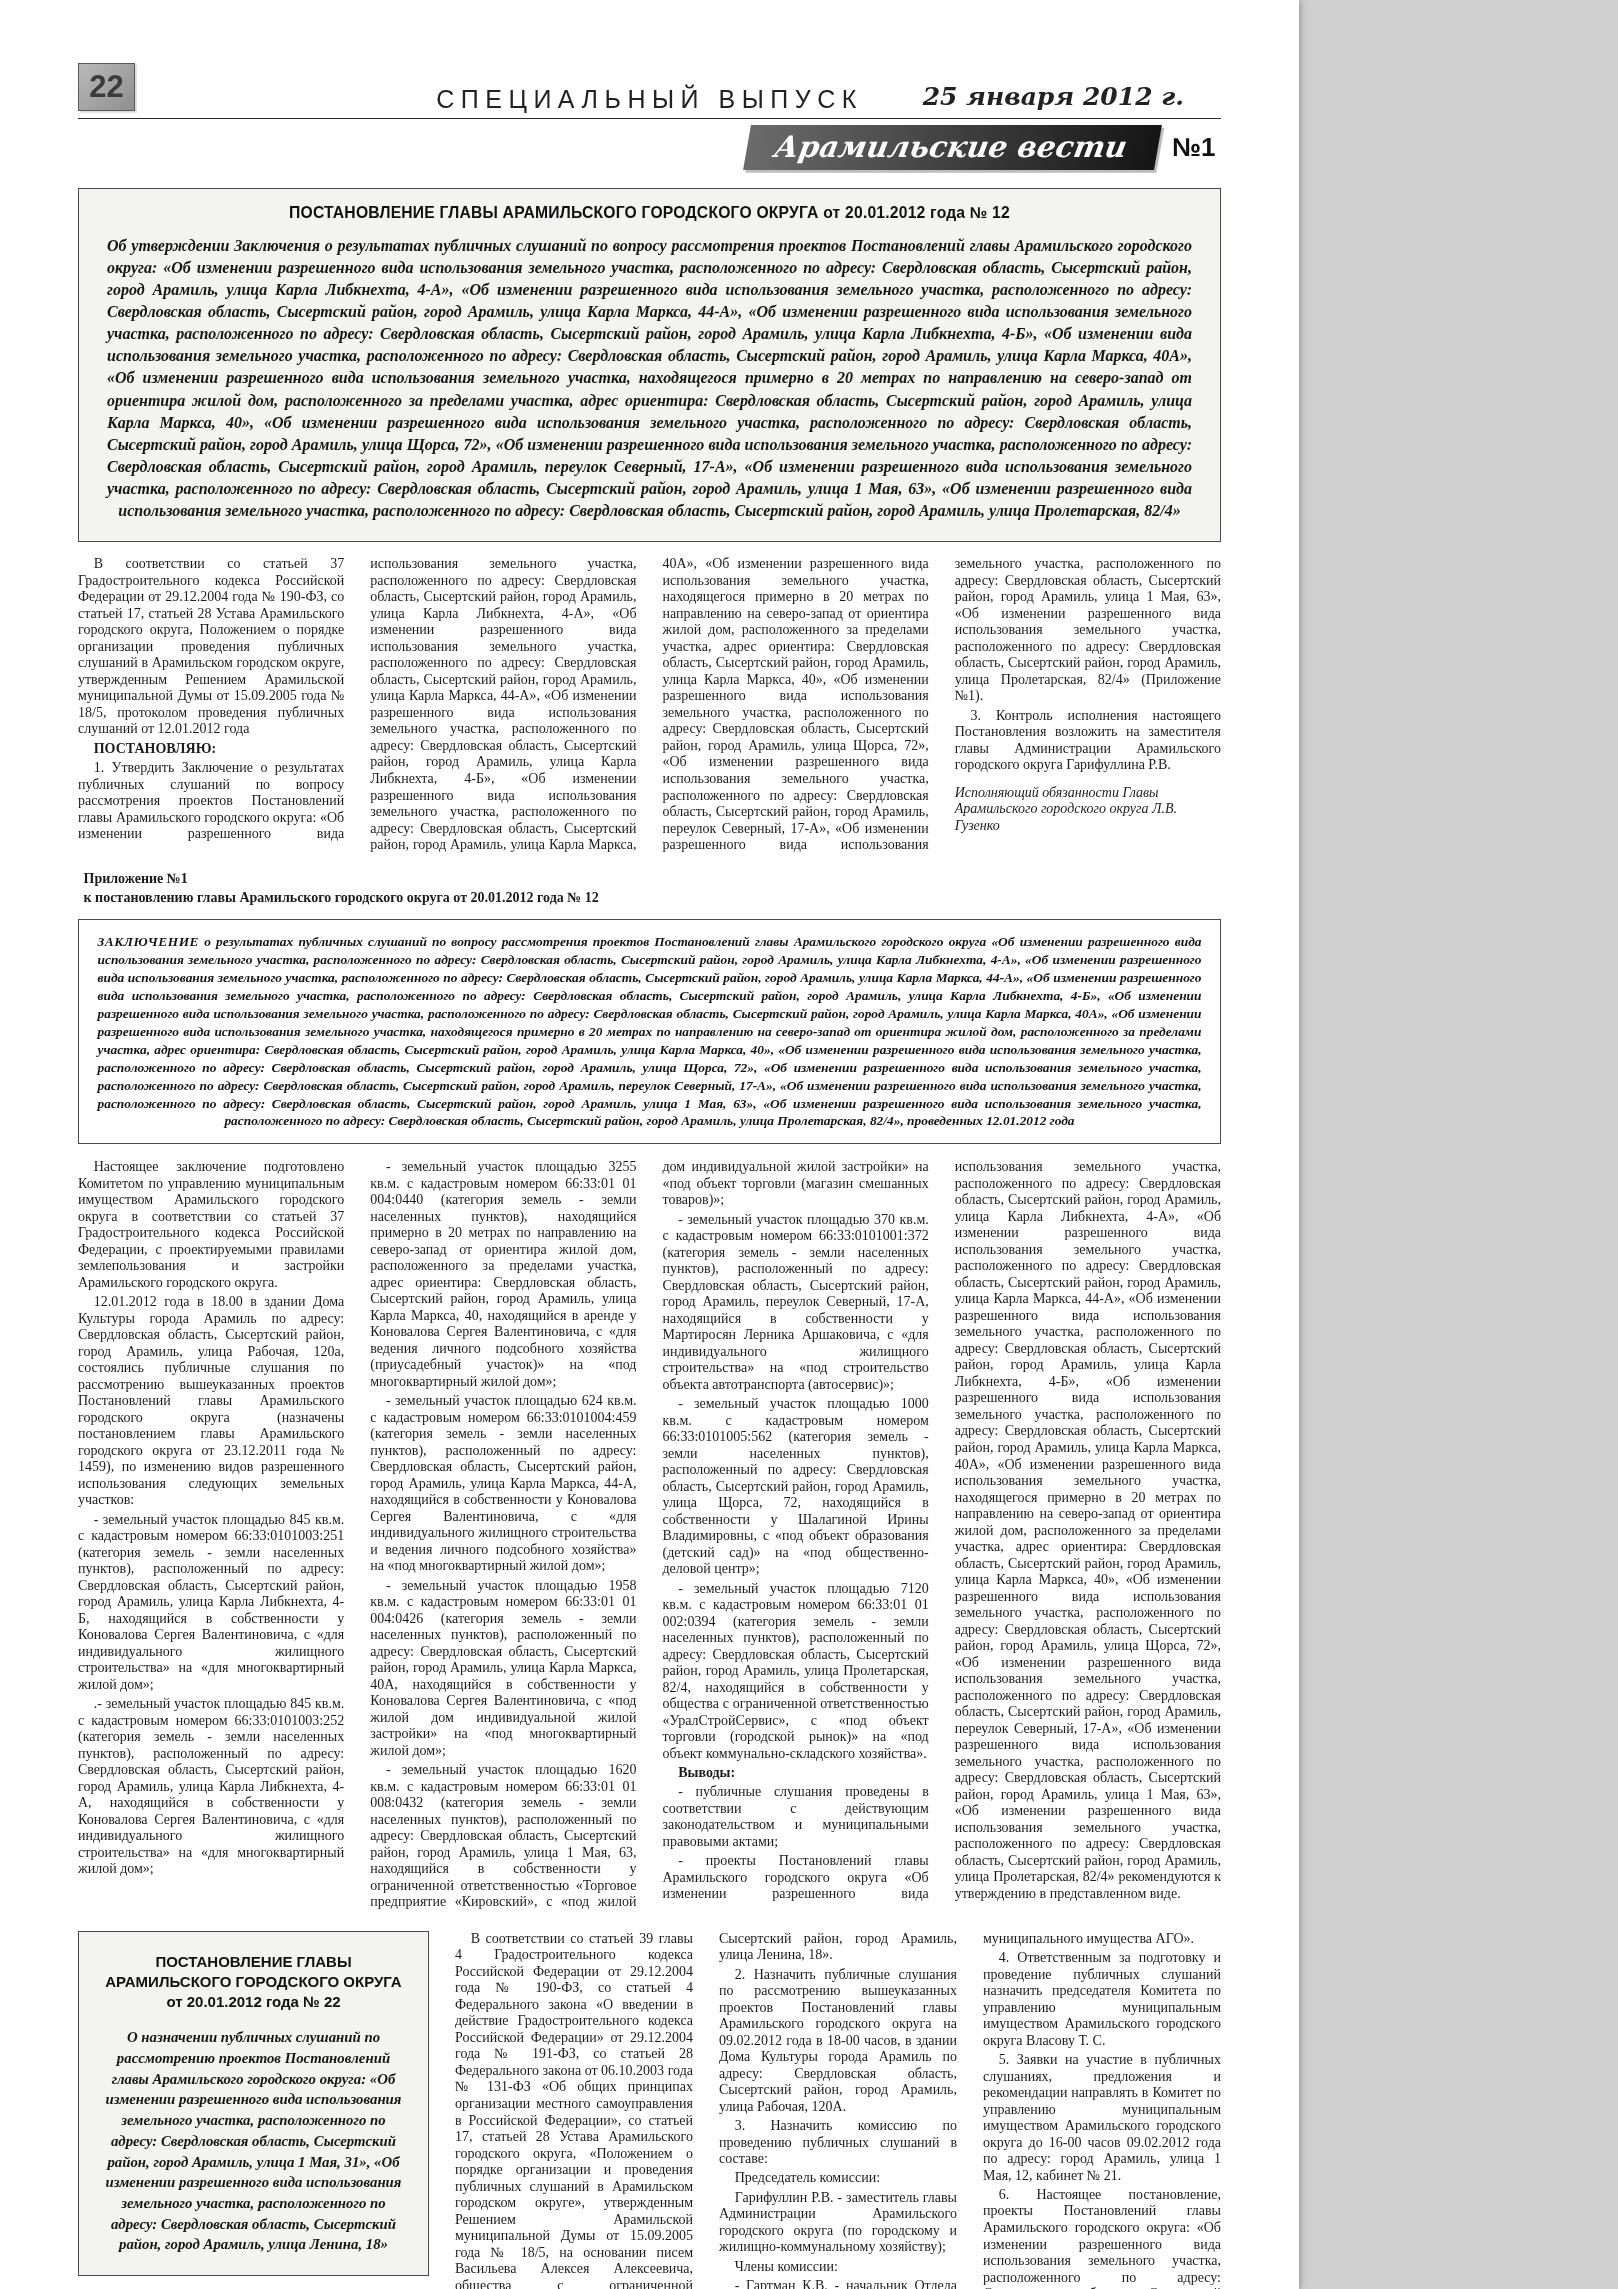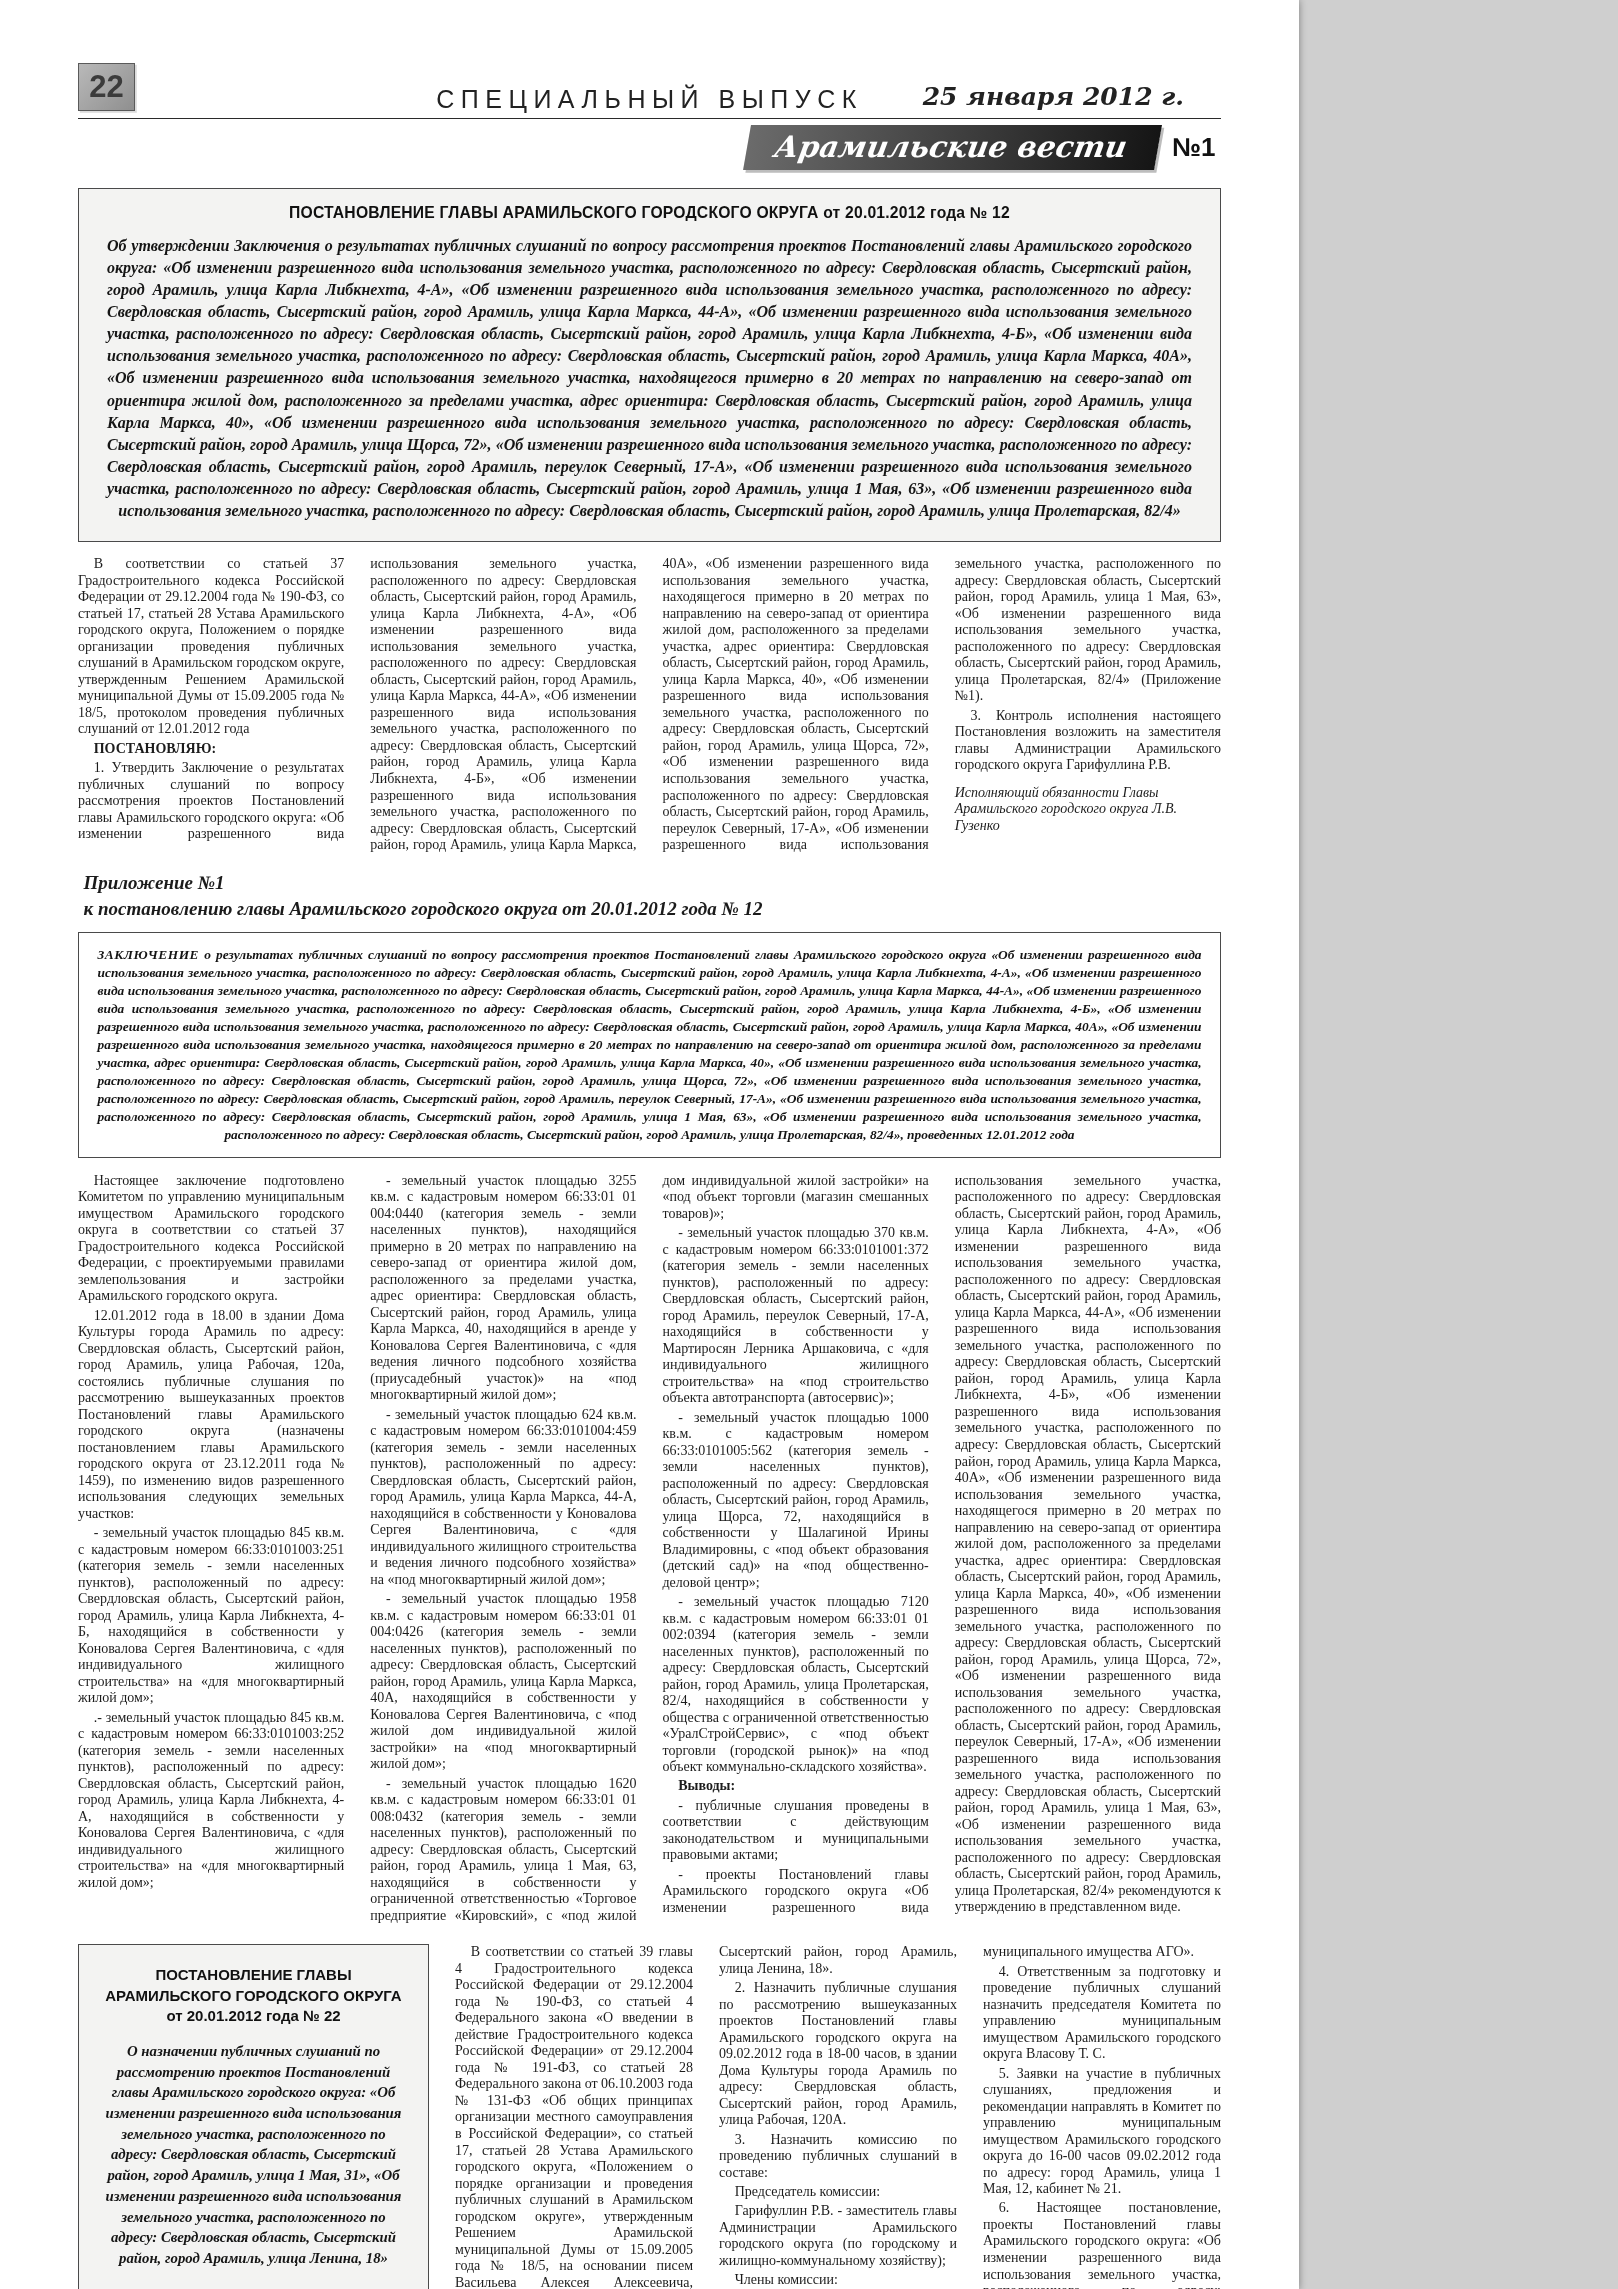--- a/index.html
+++ b/index.html
@@ -53,21 +53,21 @@
 
   
   .cols { margin-top:14.8px; font-size:14px; line-height:1.18; text-align:justify; color:#1c1c1c; }
   .cols-4 { column-count:4; column-gap:26px; }
   .cols-3 { column-count:3; column-gap:26px; }
   .cols p { text-indent:15.7px; margin-bottom:2.8px; }
   .cols p.p-bold { font-weight:bold; }
   .cols p.p-sig { font-weight:normal; font-style:italic; text-align:left; text-indent:0; margin-top:11px; }
 
   
-  .annex-heading { margin-top:16.6px; font-weight:bold; font-style:italic; font-size:19px; line-height:1.35; padding-left:5.5px; }
+  .annex-heading { margin-top:16.6px; font-weight:bold; font-size:14px; line-height:1.35; padding-left:5.5px; }
   .conclusion-box {
     border:0.9px solid #4a4a4a; margin-top:11px; padding:13px 18.5px;
     font-size:13.4px; font-weight:bold; font-style:italic; line-height:1.34;
     text-align:justify; text-align-last:center; color:#141414;
   }
   .conclusion-box .c-label { letter-spacing:0.5px; }
 
   
   .bottom { display:flex; gap:26px; margin-top:20px; }
   .decree22-box {

